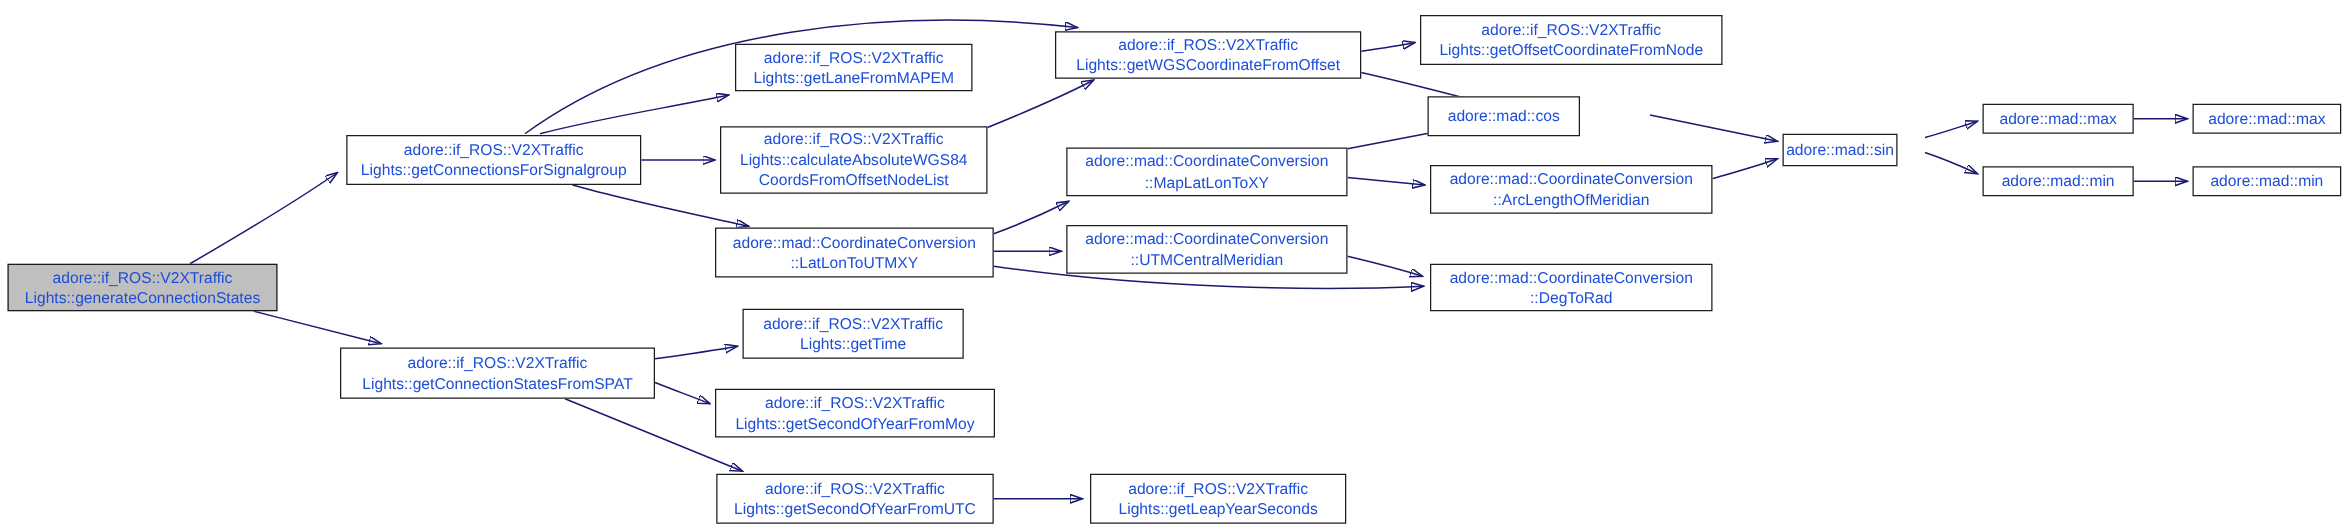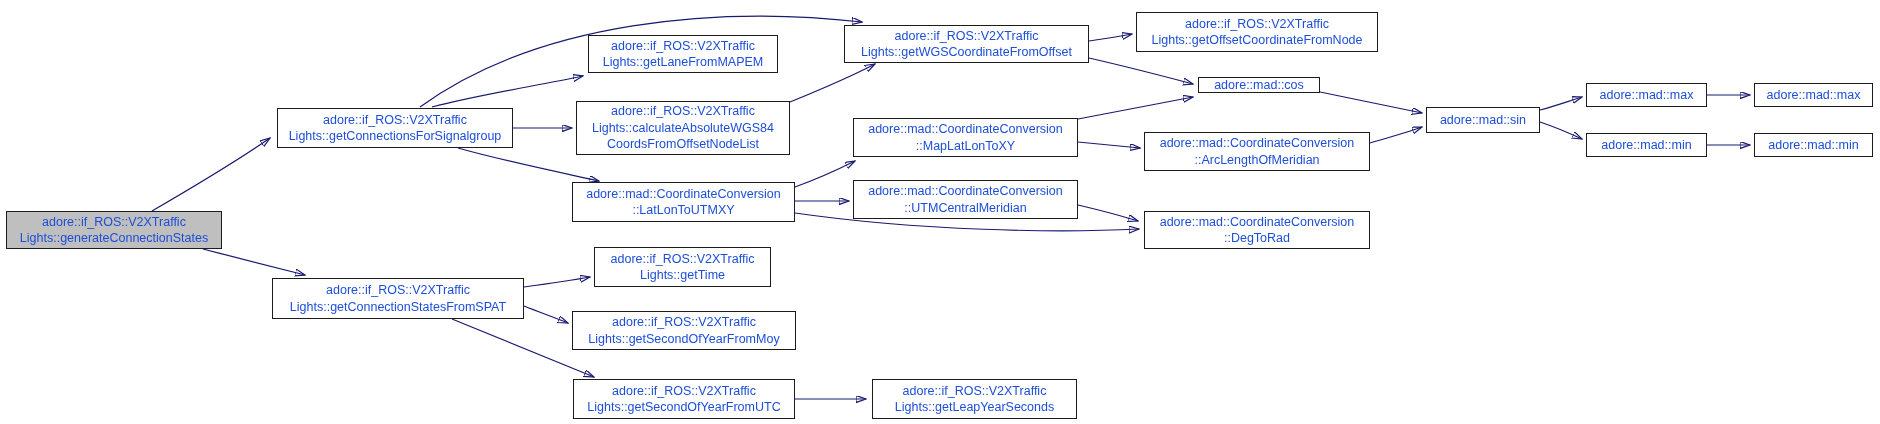--- a/index.html
+++ b/index.html
@@ -80,35 +80,35 @@
 
   <div class="node" style="left:572px;top:182px;width:223px;height:40px">adore::mad::CoordinateConversion
 ::LatLonToUTMXY</div>
 
   <div class="node" style="left:844px;top:25px;width:245px;height:38px">adore::if_ROS::V2XTraffic
 Lights::getWGSCoordinateFromOffset</div>
 
   <div class="node" style="left:1136px;top:12px;width:242px;height:40px">adore::if_ROS::V2XTraffic
 Lights::getOffsetCoordinateFromNode</div>
 
-  <div class="node" style="left:1198px;top:77px;width:122px;height:16px">adore::mad::cos</div>
+  <div class="node" style="left:1142px;top:77px;width:122px;height:32px">adore::mad::cos</div>
 
   <div class="node" style="left:853px;top:118px;width:225px;height:39px">adore::mad::CoordinateConversion
 ::MapLatLonToXY</div>
 
   <div class="node" style="left:1144px;top:132px;width:226px;height:39px">adore::mad::CoordinateConversion
 ::ArcLengthOfMeridian</div>
 
   <div class="node" style="left:853px;top:180px;width:225px;height:39px">adore::mad::CoordinateConversion
 ::UTMCentralMeridian</div>
 
   <div class="node" style="left:1144px;top:211px;width:226px;height:38px">adore::mad::CoordinateConversion
 ::DegToRad</div>
 
-  <div class="node" style="left:1426px;top:107px;width:114px;height:26px">adore::mad::sin</div>
+  <div class="node" style="left:1426px;top:107px;width:92px;height:26px">adore::mad::sin</div>
 
   <div class="node" style="left:1586px;top:83px;width:121px;height:24px">adore::mad::max</div>
 
   <div class="node" style="left:1586px;top:133px;width:121px;height:24px">adore::mad::min</div>
 
   <div class="node" style="left:1754px;top:83px;width:119px;height:24px">adore::mad::max</div>
 
   <div class="node" style="left:1754px;top:133px;width:119px;height:24px">adore::mad::min</div>
 
   <div class="node" style="left:272px;top:278px;width:252px;height:41px">adore::if_ROS::V2XTraffic

